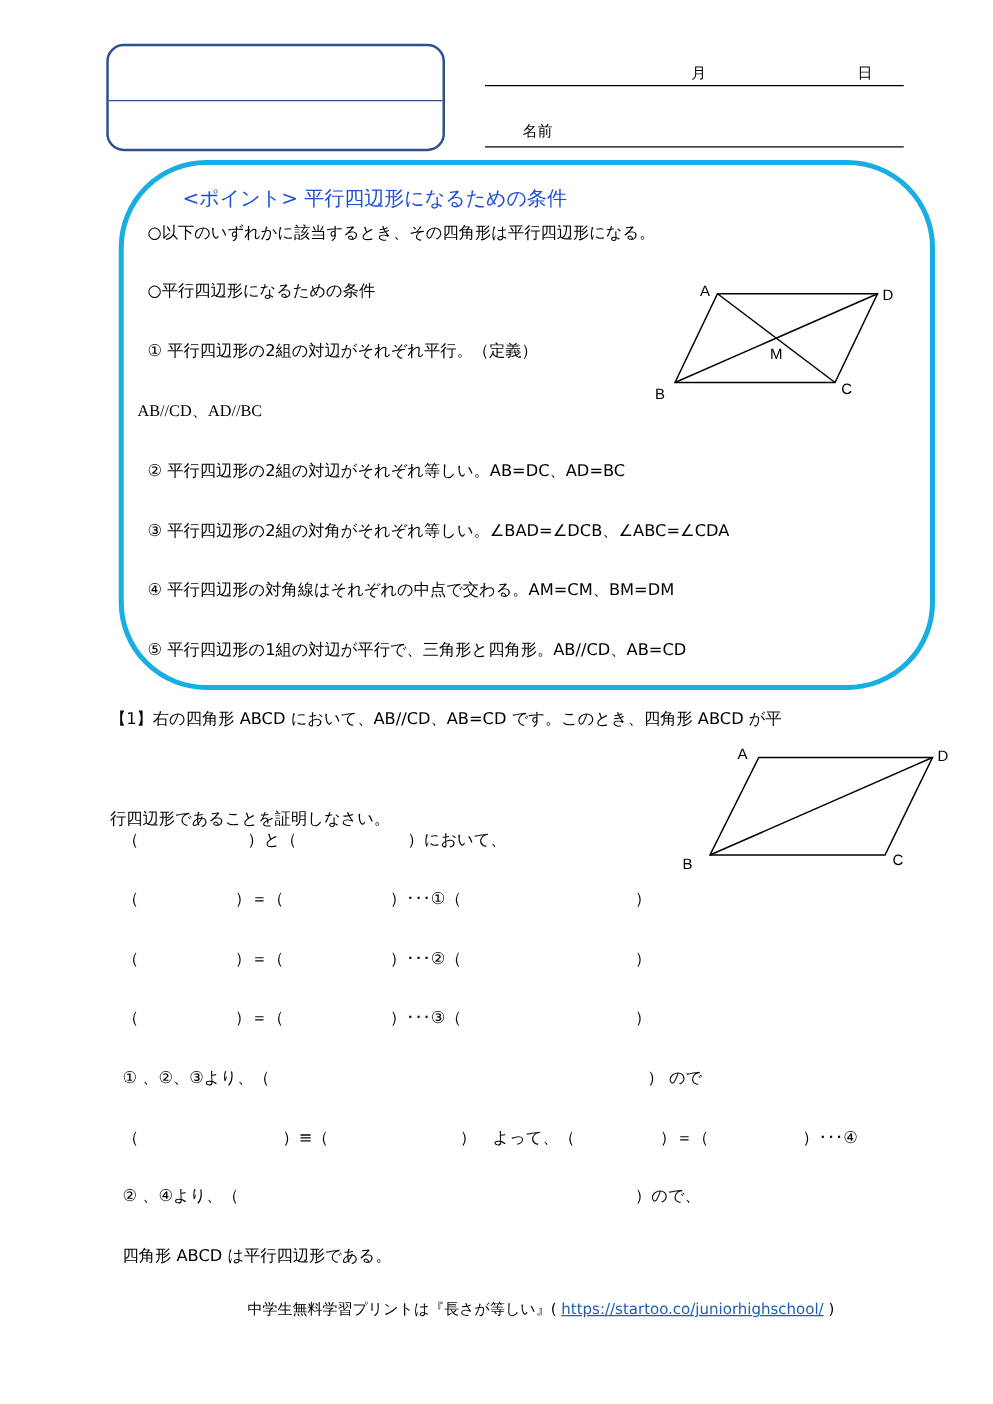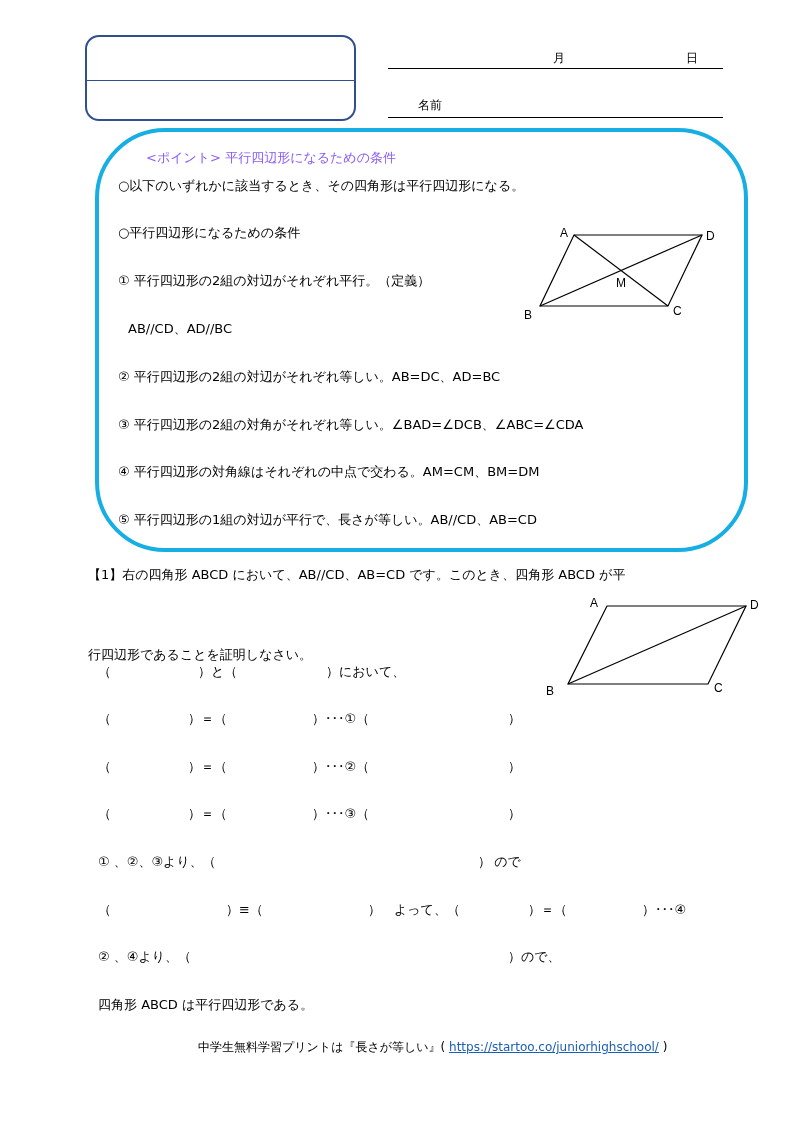--- a/index.html
+++ b/index.html
@@ -14,21 +14,21 @@
     .title-box .t1 { position: absolute; left: 0; right: 0; top: 14px; text-align: center;
                      font-weight: bold; font-size: 13px; }
     .title-box .t2 { position: absolute; left: 0; right: 0; top: 56px; text-align: center;
                      font-weight: bold; font-size: 13px; }
 
     .line { position: absolute; height: 1px; background: #000; }
 
     
     .point-box { position: absolute; left: 95px; top: 128px; width: 653px; height: 424px;
                  border: 4px solid #17aee4; border-radius: 70px; box-sizing: border-box; }
-    .point-title { color: #8b5cf6; font-size: 13px; }
+    .point-title { color: #1d4ed8; font-size: 16px; }
     .t { font-size: 13px; }
     .small { font-size: 12px; }
     .lbl { font-family: "Liberation Sans", sans-serif; font-size: 12px; }
     a.link { color: #1a5fb4; text-decoration: underline; }
   </style>
 </head>
 <body>
 
 <div class="title-box">
   <div class="divider"></div>
@@ -42,38 +42,38 @@
 
 <div class="point-box"></div>
 <span class="abs point-title" style="left:146px; top:149px;">&lt;ポイント&gt;  平行四辺形になるための条件</span>
 <span class="abs t" style="left:118px; top:177px;">○以下のいずれかに該当するとき、その四角形は平行四辺形になる。</span>
 <span class="abs t" style="left:118px; top:224px;">○平行四辺形になるための条件</span>
 
 <div class="abs t" style="left:118px; top:272px;">
   <span>①</span>
   <span>平行四辺形の2組の対辺がそれぞれ平行。（定義）</span>
 </div>
-<div class="abs t" style="left:128px; top:320px;">
+<div class="abs t" style="left:110px; top:320px;font-family:Liberation Serif, serif;">
   <span>AB//CD、AD//BC</span>
 </div>
 <div class="abs t" style="left:118px; top:368px;">
   <span>②</span>
   <span>平行四辺形の2組の対辺がそれぞれ等しい。AB=DC、AD=BC</span>
 </div>
 <div class="abs t" style="left:118px; top:416px;">
   <span>③</span>
   <span>平行四辺形の2組の対角がそれぞれ等しい。∠BAD=∠DCB、∠ABC=∠CDA</span>
 </div>
 <div class="abs t" style="left:118px; top:463px;">
   <span>④</span>
   <span>平行四辺形の対角線はそれぞれの中点で交わる。AM=CM、BM=DM</span>
 </div>
 <div class="abs t" style="left:118px; top:511px;">
   <span>⑤</span>
-  <span>平行四辺形の1組の対辺が平行で、長さが等しい。AB//CD、AB=CD</span>
+  <span>平行四辺形の1組の対辺が平行で、三角形と四角形。AB//CD、AB=CD</span>
 </div>
 
 <svg class="abs" style="left:500px; top:210px;" width="240" height="120">
   <g stroke="#000" stroke-width="1.2" fill="none">
     <polygon points="74,25 202,25 168,96 40,96"></polygon>
     <line x1="74" y1="25" x2="168" y2="96"></line>
     <line x1="40" y1="96" x2="202" y2="25"></line>
   </g>
 </svg>
 <span class="abs lbl" style="left:560px; top:226px;">A</span>
@@ -114,21 +114,21 @@
   <span class="abs" style="left:410px;">）</span>
 </div>
 <div class="abs t" style="left:98px; top:805px;">
   <span class="abs" style="left:0;">（</span>
   <span class="abs" style="left:90px;">）＝（</span>
   <span class="abs" style="left:214px;">）･･･③（</span>
   <span class="abs" style="left:410px;">）</span>
 </div>
 <div class="abs t" style="left:98px; top:853px;">
   <span class="abs" style="left:0;">① 、②、③より、（</span>
-  <span class="abs" style="left:380px;font-family:Liberation Serif, serif;">） ので</span>
+  <span class="abs" style="left:420px;">） ので</span>
 </div>
 <div class="abs t" style="left:98px; top:901px;">
   <span class="abs" style="left:0;">（</span>
   <span class="abs" style="left:128px;">）≡（</span>
   <span class="abs" style="left:270px;">）　よって、（</span>
   <span class="abs" style="left:430px;">）＝（</span>
   <span class="abs" style="left:544px;">）･･･④</span>
 </div>
 <div class="abs t" style="left:98px; top:948px;">
   <span class="abs" style="left:0;">② 、④より、（</span>

